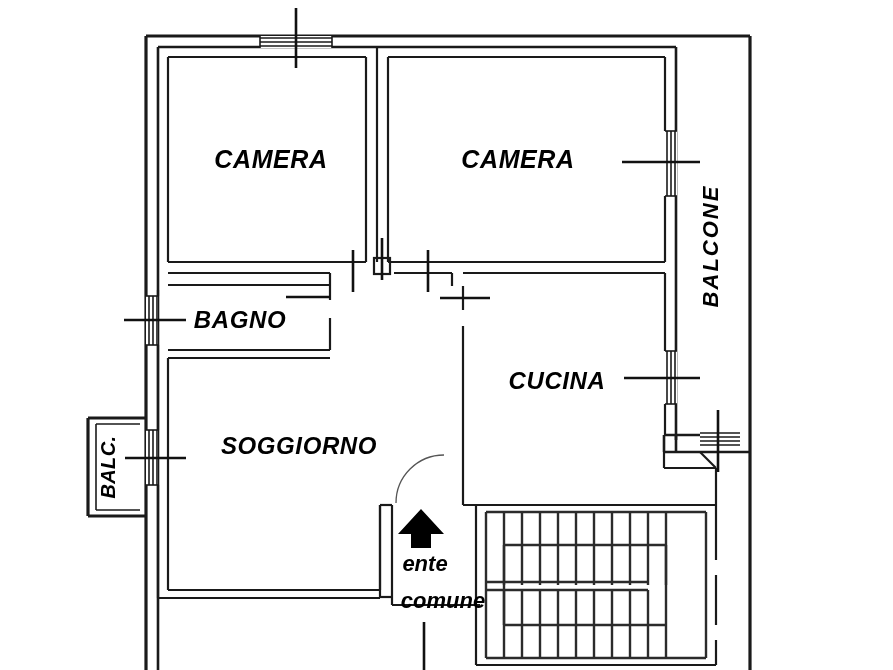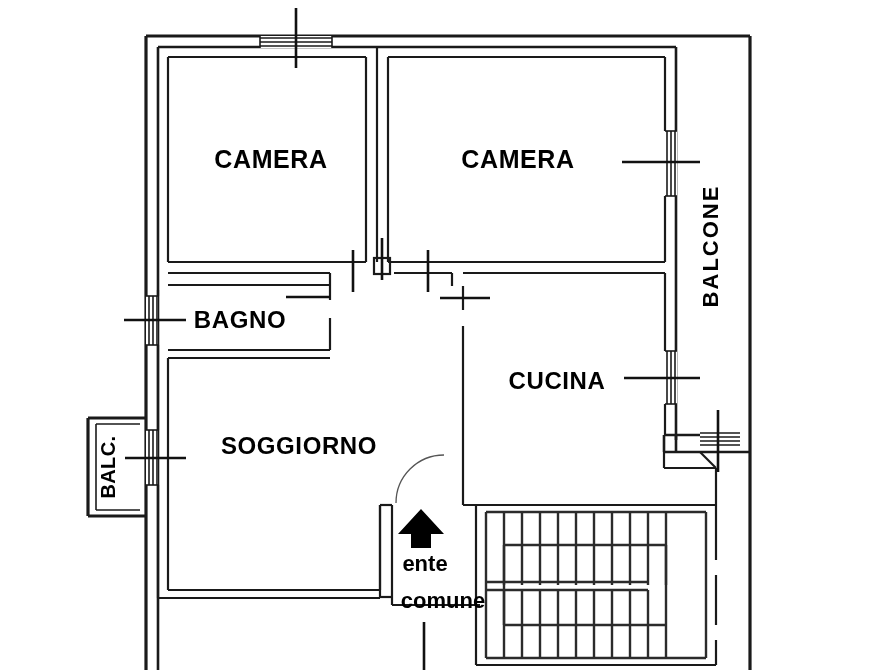--- a/index.html
+++ b/index.html
@@ -11,20 +11,21 @@
     width: 893px;
     height: 670px;
     overflow: hidden;
     font-family: "Liberation Sans", sans-serif;
   }
   #floorplan-root {
     position: relative;
     width: 893px;
     height: 670px;
     background: #ffffff;
+    font-style: italic;
   }
   svg.plan {
     position: absolute;
     left: 0;
     top: 0;
     width: 893px;
     height: 670px;
     display: block;
   }
   .wall {

